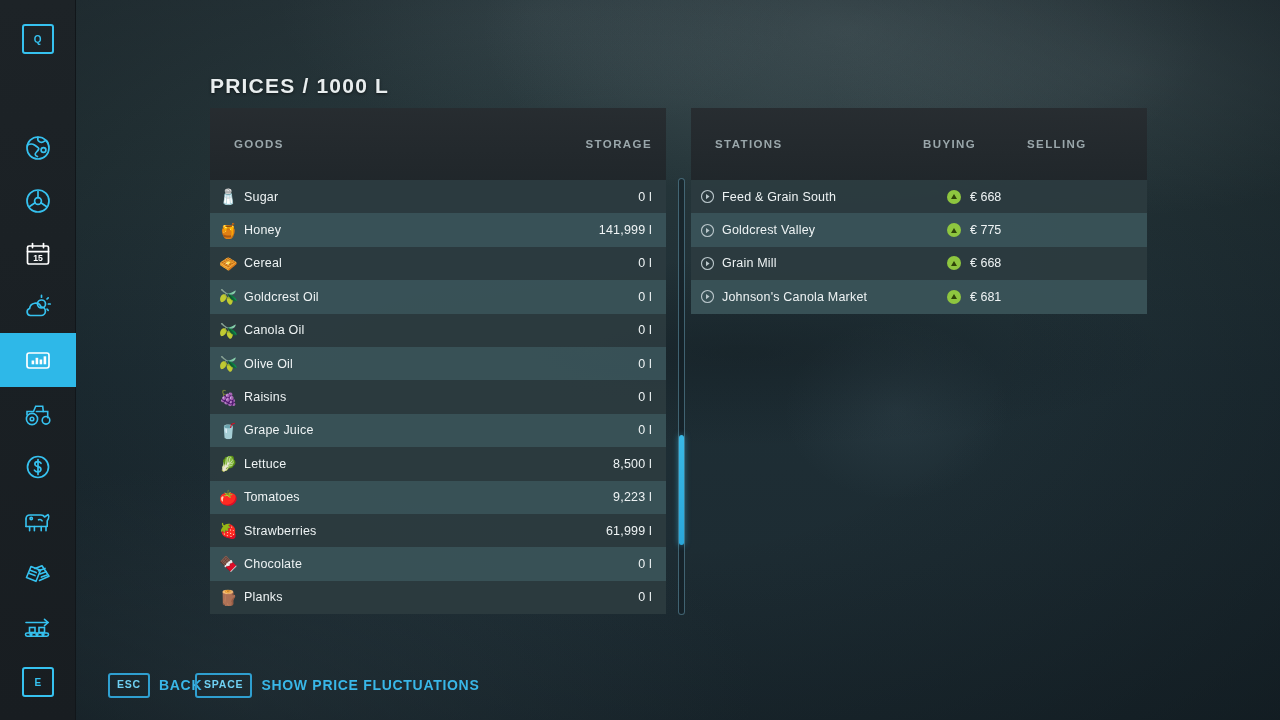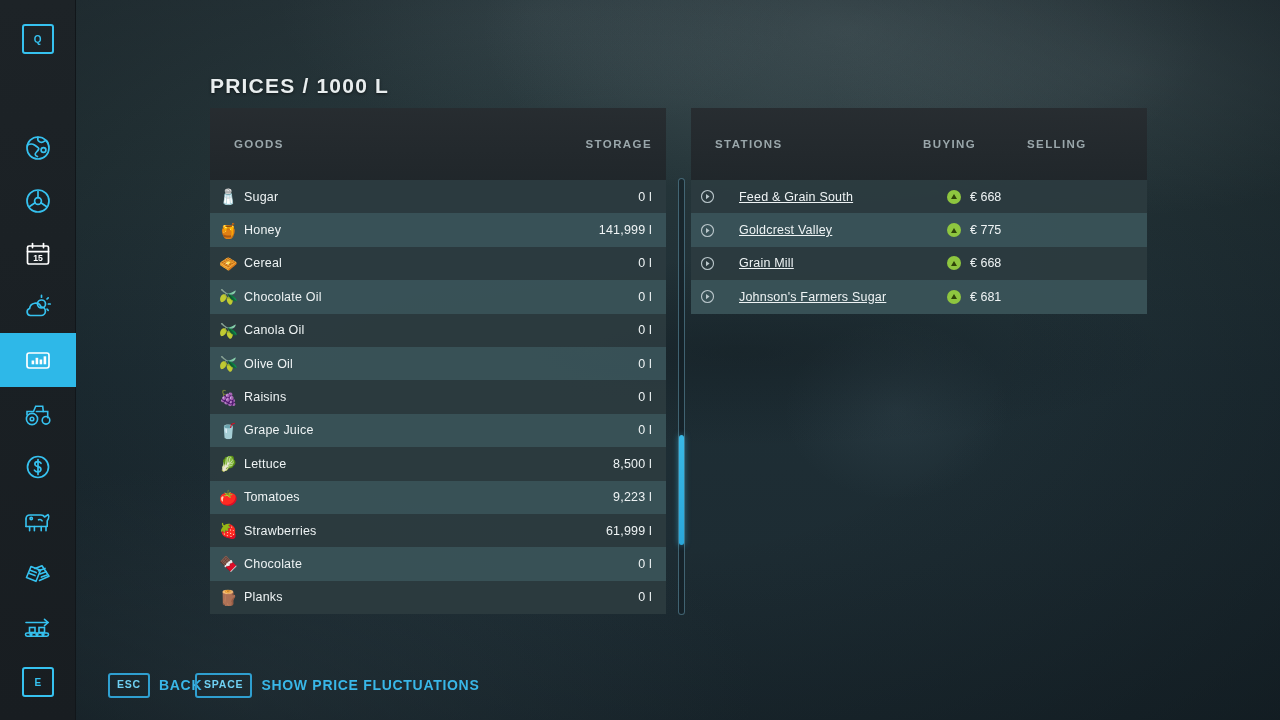--- a/index.html
+++ b/index.html
@@ -145,21 +145,21 @@
   #goods-panel { left: 134px; top: 108px; width: 456px; }
 
   
   #stations-panel { left: 615px; top: 108px; width: 456px; }
 
   .st-icon {
     position: absolute;
     left: 9px;
     width: 15px; height: 15px;
   }
-  .st-name { position: absolute; left: 48px; letter-spacing: 0.2px; text-decoration: underline; }
+  .st-name { position: absolute; left: 31px; letter-spacing: 0.2px; }
   .st-buy-wrap { position: absolute; left: 232px; display: flex; align-items: center; gap: 9px; padding-left: 24px; }
   .trend {
     width: 14px; height: 14px;
     border-radius: 50%;
     background: #8ec63f;
     display: flex; align-items: center; justify-content: center;
   }
   .trend i {
     display: block;
     width: 0; height: 0;
@@ -365,21 +365,21 @@
             <span class="goods-name">Honey</span>
             <span class="goods-val">141,999 l</span>
           </div>
           <div class="row odd">
             <span class="goods-icon">🧇</span>
             <span class="goods-name">Cereal</span>
             <span class="goods-val">0 l</span>
           </div>
           <div class="row even">
             <span class="goods-icon">🫒</span>
-            <span class="goods-name">Chocolate Oil</span>
+            <span class="goods-name">Goldcrest Oil</span>
             <span class="goods-val">0 l</span>
           </div>
           <div class="row odd">
             <span class="goods-icon">🫒</span>
             <span class="goods-name">Canola Oil</span>
             <span class="goods-val">0 l</span>
           </div>
           <div class="row even">
             <span class="goods-icon">🫒</span>
             <span class="goods-name">Olive Oil</span>
@@ -474,21 +474,21 @@
               </span>
               <span>€ 668</span>
             </span>
             <span class="st-sell"></span>
           </div>
           <div class="row even">
             <svg class="st-icon" viewBox="0 0 16 16" fill="none">
               <circle cx="8" cy="8" r="6.4" stroke="#b9c6ca" stroke-width="1.2"></circle>
               <path d="M6.4 5.2 L10.2 8 L6.4 10.8 Z" fill="#b9c6ca"></path>
             </svg>
-            <span class="st-name">Johnson's Farmers Sugar</span>
+            <span class="st-name">Johnson's Canola Market</span>
             <span class="st-buy-wrap">
               <span class="trend">
                 <i></i>
               </span>
               <span>€ 681</span>
             </span>
             <span class="st-sell"></span>
           </div>
         </div>
     </section>

